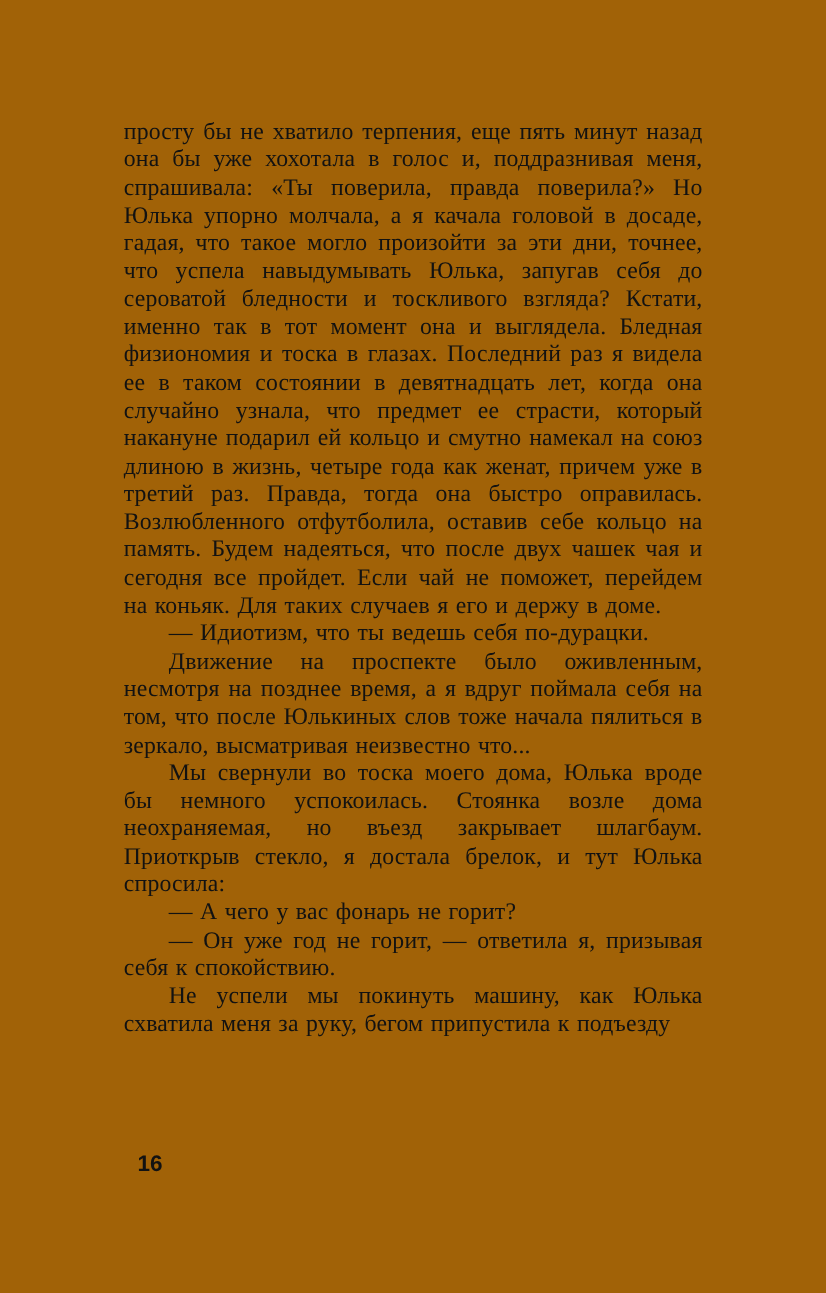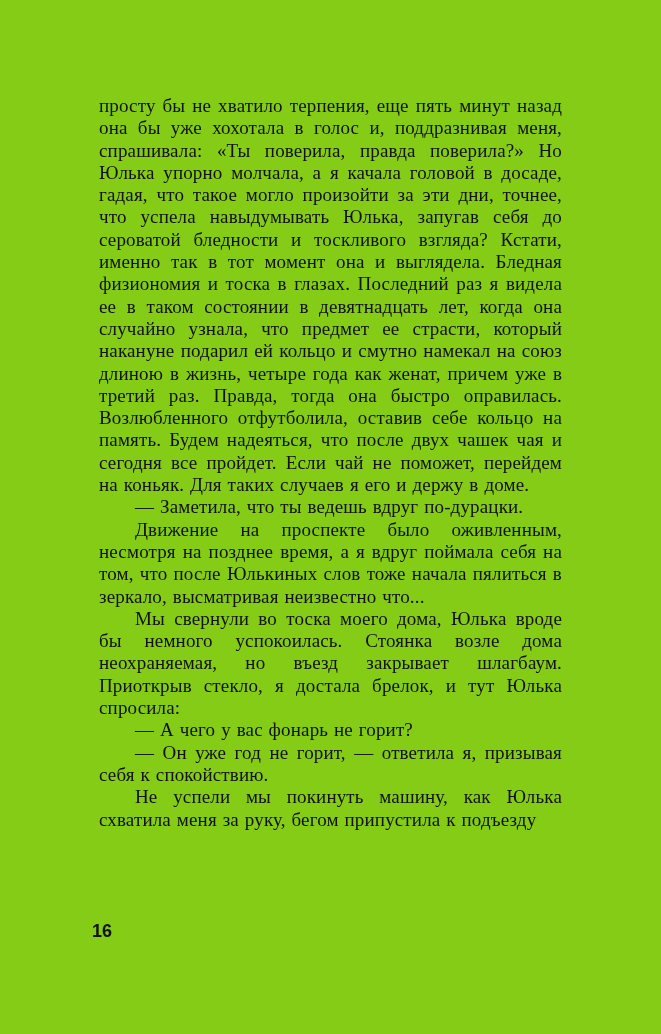--- a/index.html
+++ b/index.html
@@ -4,21 +4,21 @@
 <style>
   html, body {
     margin: 0;
     padding: 0;
     background: #ffffff;
   }
   .book-page {
     position: relative;
     width: 661px;
     height: 1034px;
-    background: #84cc16;
+    background: #a16207;
     font-family: "Liberation Serif", serif;
     color: #121212;
     overflow: hidden;
   }
   .text-block {
     position: absolute;
     left: 99px;
     top: 95px;
     width: 463px;
   }
@@ -29,35 +29,35 @@
     line-height: 22.3px;
     text-align: justify;
     letter-spacing: 0.15px;
     word-spacing: 1px;
   }
   .para.indent {
     text-indent: 36px;
   }
   .page-number {
     position: absolute;
-    left: 92px;
+    left: 110px;
     top: 921px;
     font-family: "Liberation Sans", sans-serif;
     font-weight: 700;
     font-size: 18px;
     color: #121212;
   }
 </style>
 </head>
 <body>
 
 <div class="book-page">
   <div class="text-block">
       <p class="para">просту бы не хватило терпения, еще пять минут назад она бы уже хохотала в голос и, поддразнивая меня, спрашивала: «Ты поверила, правда поверила?» Но Юлька упорно молчала, а я качала головой в досаде, гадая, что такое могло произойти за эти дни, точнее, что успела навыдумывать Юлька, запугав себя до сероватой бледности и тоскливого взгляда? Кстати, именно так в тот момент она и выглядела. Бледная физиономия и тоска в глазах. Последний раз я видела ее в таком состоянии в девятнадцать лет, когда она случайно узнала, что предмет ее страсти, который накануне подарил ей кольцо и смутно намекал на союз длиною в жизнь, четыре года как женат, причем уже в третий раз. Правда, тогда она быстро оправилась. Возлюбленного отфутболила, оставив себе кольцо на память. Будем надеяться, что после двух чашек чая и сегодня все пройдет. Если чай не поможет, перейдем на коньяк. Для таких случаев я его и держу в доме.</p>
-      <p class="para indent">— Заметила, что ты ведешь вдруг по-дурацки.</p>
+      <p class="para indent">— Идиотизм, что ты ведешь себя по-дурацки.</p>
       <p class="para indent">Движение на проспекте было оживленным, несмотря на позднее время, а я вдруг поймала себя на том, что после Юлькиных слов тоже начала пялиться в зеркало, высматривая неизвестно что...</p>
       <p class="para indent">Мы свернули во тоска моего дома, Юлька вроде бы немного успокоилась. Стоянка возле дома неохраняемая, но въезд закрывает шлагбаум. Приоткрыв стекло, я достала брелок, и тут Юлька спросила:</p>
       <p class="para indent">— А чего у вас фонарь не горит?</p>
       <p class="para indent">— Он уже год не горит, — ответила я, призывая себя к спокойствию.</p>
       <p class="para indent">Не успели мы покинуть машину, как Юлька схватила меня за руку, бегом припустила к подъезду</p>
     </div>
   <div class="page-number">16</div>
 </div>
 
 </body></html>

